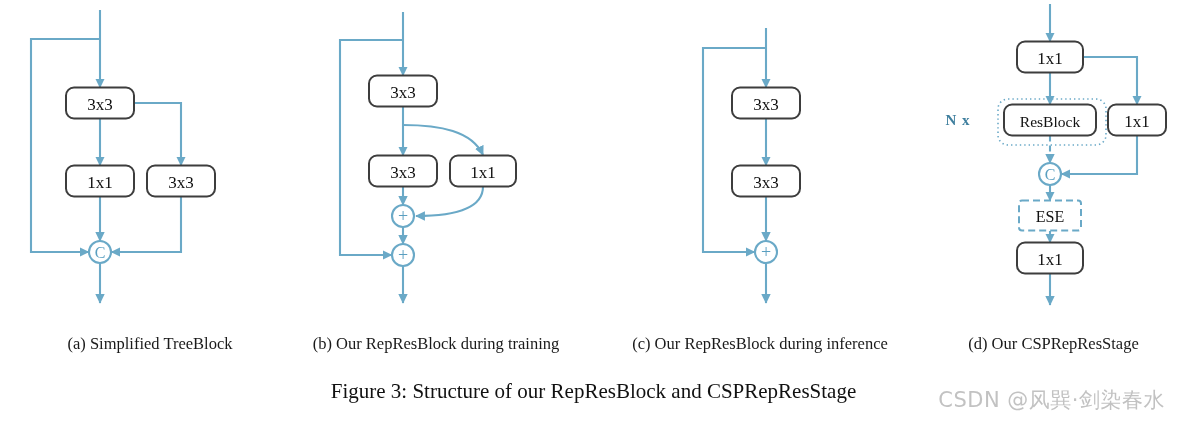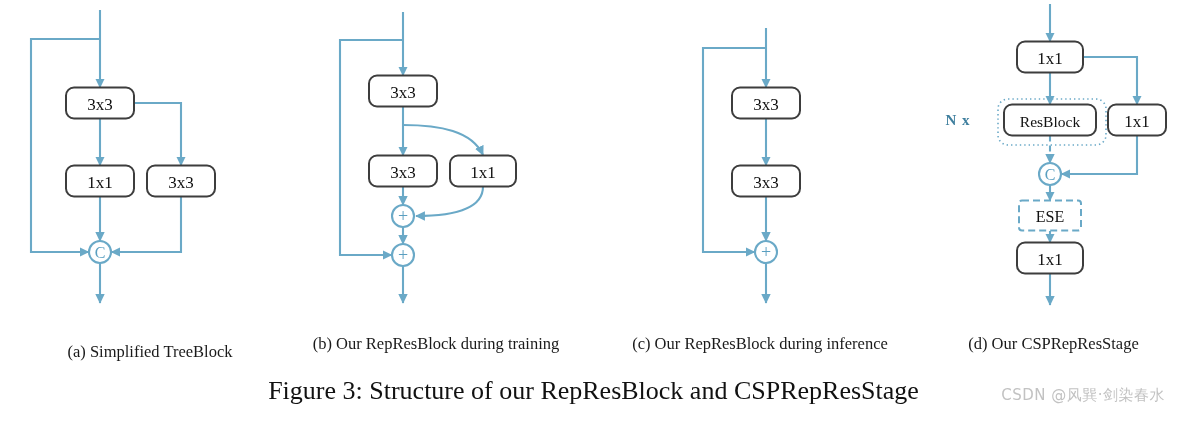--- a/index.html
+++ b/index.html
@@ -71,31 +71,31 @@
     white-space: nowrap;
     text-align: center;
     line-height: 28px;
   }
   .figure-caption {
     position: absolute;
     left: 0;
     top: 378px;
     width: 1187px;
     text-align: center;
-    font-size: 26px;
+    font-size: 21px;
     color: #111111;
     line-height: 26px;
     white-space: nowrap;
   }
   .watermark {
     position: absolute;
     right: 22px;
     top: 386px;
     font-family: "DejaVu Sans", "Liberation Sans", sans-serif;
-    font-size: 15px;
+    font-size: 21px;
     color: #c2c2c2;
     letter-spacing: 0.5px;
     white-space: nowrap;
     user-select: none;
   }
 </style>
 </head>
 <body>
 
 <div id="figure-root">
@@ -289,21 +289,21 @@
         </g>
         <g>
           <circle cx="120" cy="174" r="11" fill="#ffffff" stroke="#6aa9c7" stroke-width="2.1"></circle>
           <text class="op-glyph" x="120" y="174.5" style="font-size:16px">C</text>
         </g>
       </g>
     </svg>
   </div>
 
   <div class="subcaption-row">
-    <div class="subcaption" style="left:0px; width:300px;margin-top:8px;">(a)  Simplified TreeBlock</div>
+    <div class="subcaption" style="left:0px; width:300px;">(a)  Simplified TreeBlock</div>
     <div class="subcaption" style="left:281px; width:310px;">(b)  Our RepResBlock during training</div>
     <div class="subcaption" style="left:920px; width:267px;">(d)  Our CSPRepResStage</div>
     <div class="subcaption" style="left:600px; width:320px;">(c)  Our RepResBlock during inference</div>
   </div>
 
   <div class="figure-caption">Figure 3: Structure of our RepResBlock and CSPRepResStage</div>
 
   <div class="watermark">CSDN @风巽·剑染春水</div>
 
 </div>

